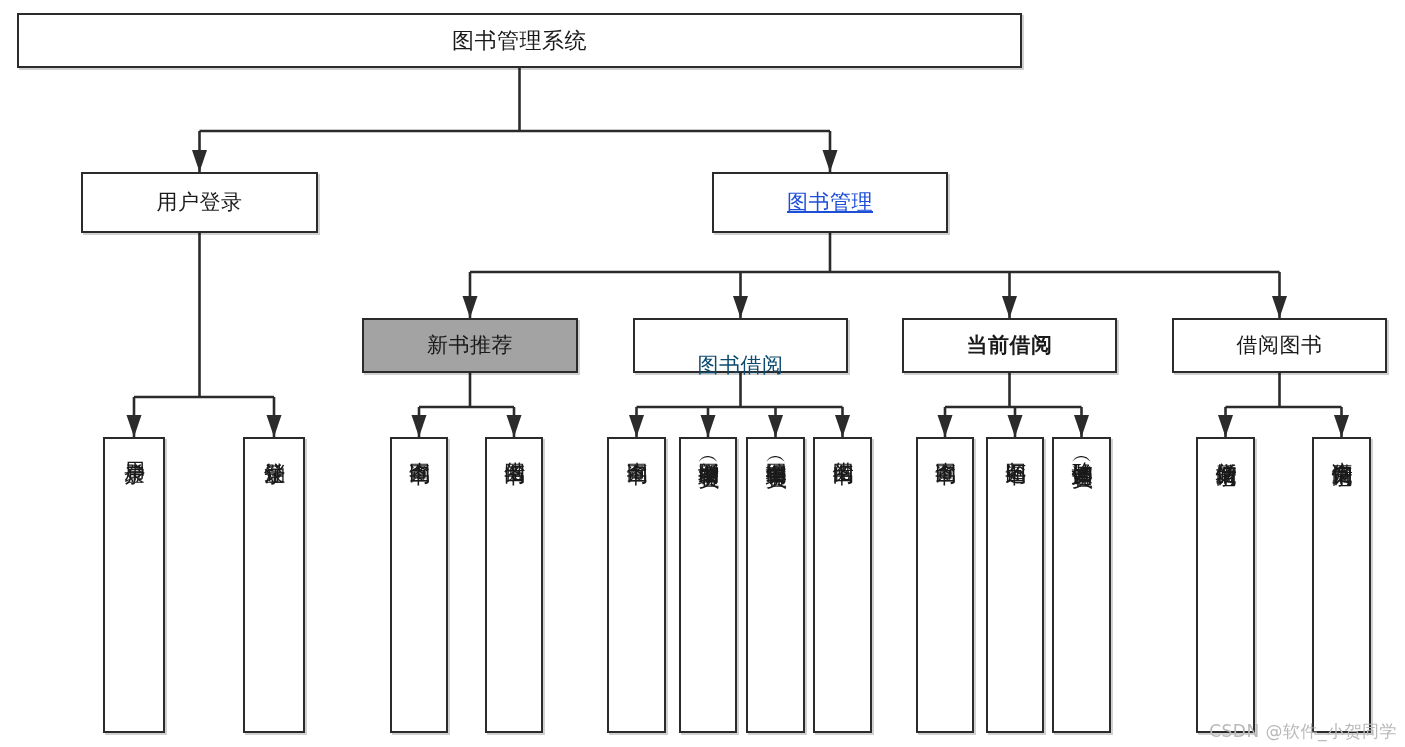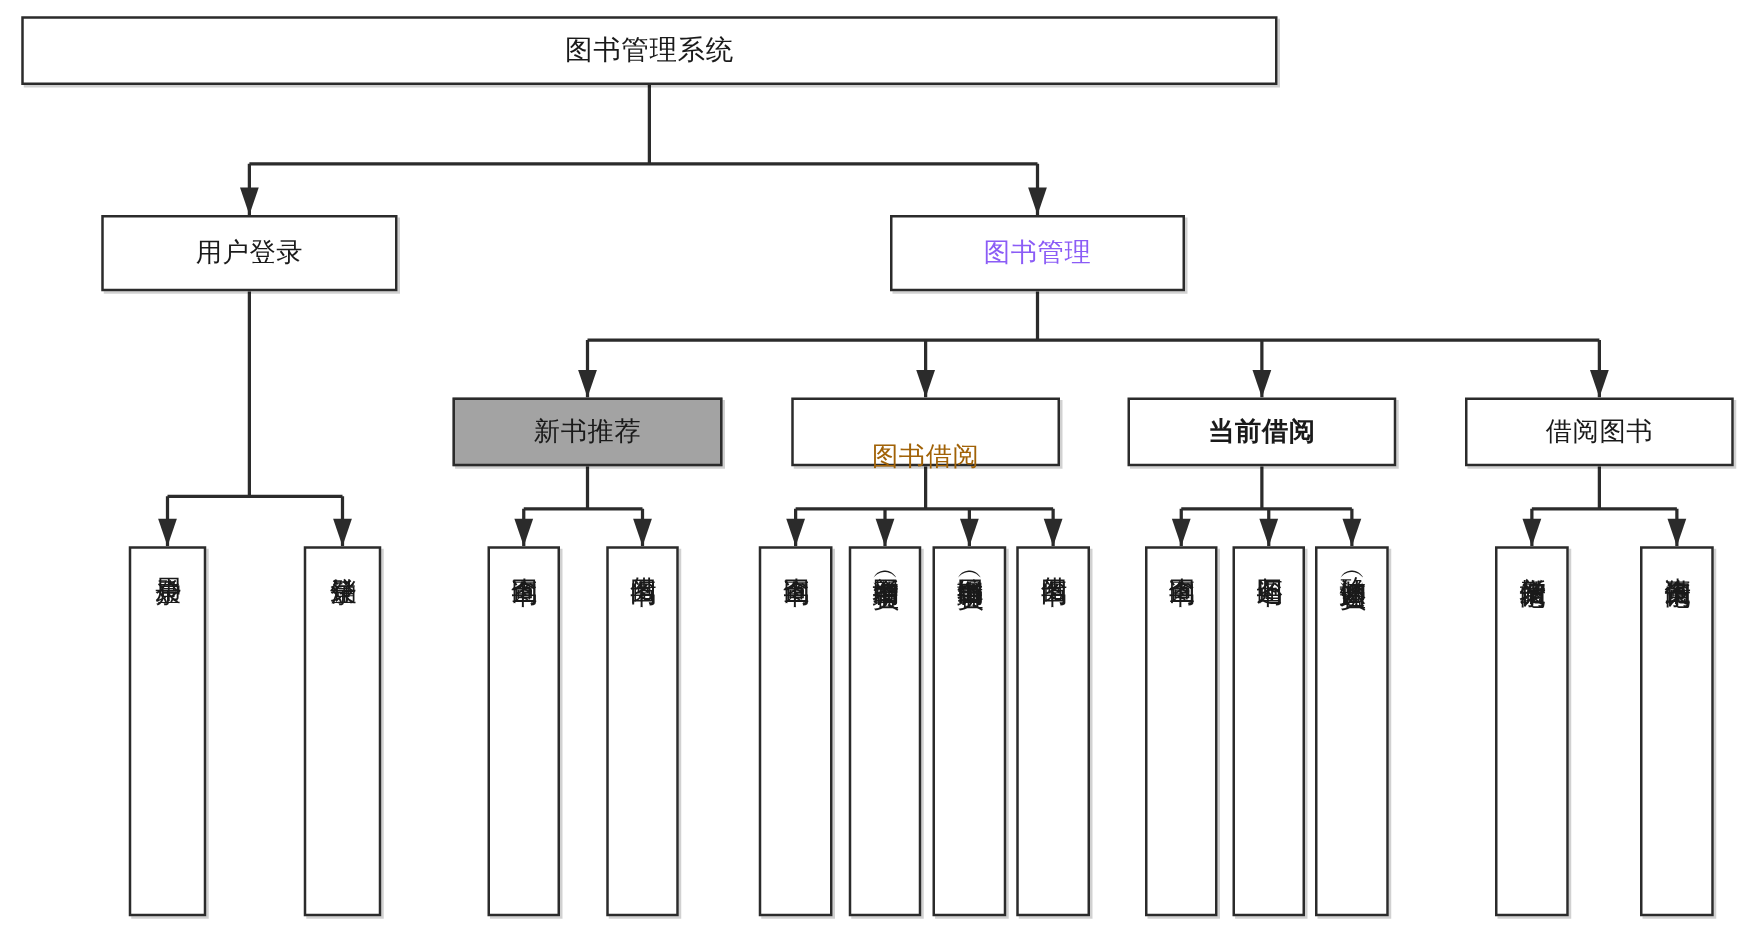--- a/index.html
+++ b/index.html
@@ -125,27 +125,27 @@
       <polygon points="1334,415 1349,415 1341.5,437" fill="#2b2b2b"></polygon>
     </svg>
   <div id="nodes">
       <div class="node root" style="left: 17px; top: 13px; width: 1005px; height: 55px; border-color: rgb(43, 43, 43); background: rgb(255, 255, 255);">
         <span class="label" style="color: rgb(26, 26, 26);">图书管理系统</span>
       </div>
       <div class="node" style="left: 81px; top: 172px; width: 237px; height: 61px; border-color: rgb(43, 43, 43); background: rgb(255, 255, 255);">
         <span class="label" style="color: rgb(26, 26, 26);">用户登录</span>
       </div>
       <div class="node" style="left: 712px; top: 172px; width: 236px; height: 61px; border-color: rgb(43, 43, 43); background: rgb(255, 255, 255);">
-        <span class="label" style="color: #8b5cf6;">图书管理</span>
+        <span class="label" style="color: #1d4ed8; text-decoration: underline;">图书管理</span>
       </div>
       <div class="node" style="left: 362px; top: 318px; width: 216px; height: 55px; border-color: rgb(43, 43, 43); background: #a3a3a3;">
         <span class="label" style="color: rgb(26, 26, 26);">新书推荐</span>
       </div>
       <div class="node" style="left: 633px; top: 318px; width: 215px; height: 55px; border-color: rgb(43, 43, 43); background: rgb(255, 255, 255);">
-        <span class="label" style="color: #a16207; margin-top: 40px;">图书借阅</span>
+        <span class="label" style="color: #0c4a6e; margin-top: 40px;">图书借阅</span>
       </div>
       <div class="node" style="left: 902px; top: 318px; width: 215px; height: 55px; border-color: rgb(43, 43, 43); background: rgb(255, 255, 255); font-weight: bold;">
         <span class="label" style="color: rgb(26, 26, 26);">当前借阅</span>
       </div>
       <div class="node" style="left: 1172px; top: 318px; width: 215px; height: 55px; border-color: rgb(43, 43, 43); background: rgb(255, 255, 255);">
         <span class="label" style="color: rgb(26, 26, 26);">借阅图书</span>
       </div>
       <div class="node leaf" style="left: 103px; top: 437px; width: 62px; height: 296px; border-color: rgb(43, 43, 43); background: rgb(255, 255, 255);">
         <span class="label" style="color: rgb(26, 26, 26);">用户登录</span>
       </div>
@@ -179,13 +179,14 @@
       <div class="node leaf" style="left: 1052px; top: 437px; width: 59px; height: 296px; border-color: rgb(43, 43, 43); background: rgb(255, 255, 255);">
         <span class="label" style="color: rgb(26, 26, 26);">确认归还（管理员）</span>
       </div>
       <div class="node leaf" style="left: 1196px; top: 437px; width: 59px; height: 296px; border-color: rgb(43, 43, 43); background: rgb(255, 255, 255);">
         <span class="label" style="color: rgb(26, 26, 26);">新增借阅记录</span>
       </div>
       <div class="node leaf" style="left: 1312px; top: 437px; width: 59px; height: 296px; border-color: rgb(43, 43, 43); background: rgb(255, 255, 255);">
         <span class="label" style="color: rgb(26, 26, 26);">查询借阅记录</span>
       </div>
     </div>
+  <div class="watermark">CSDN @软件_小贺同学</div>
 </div>
 
 </body></html>

